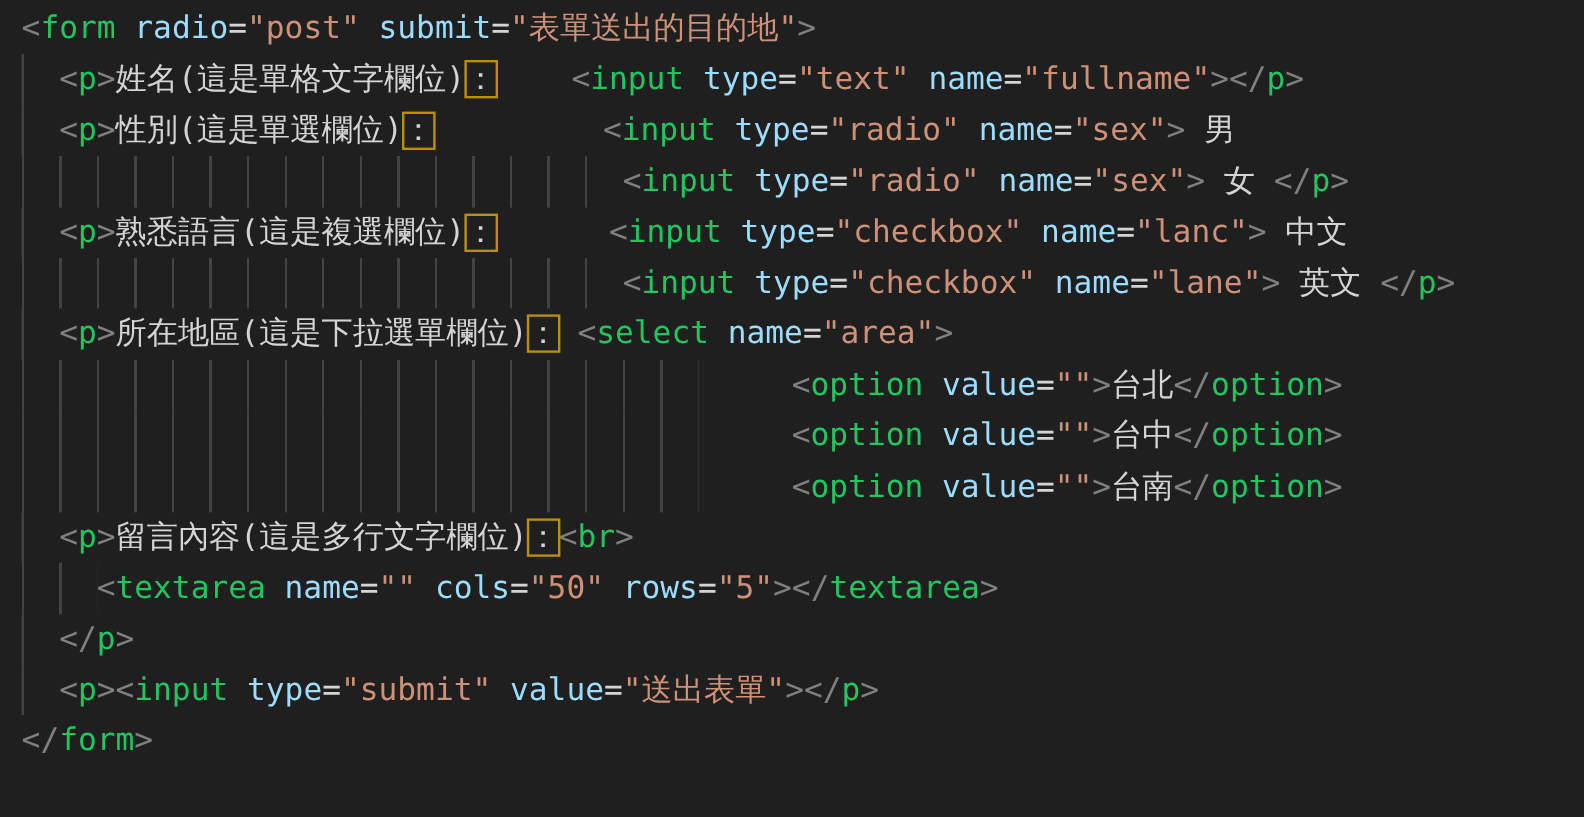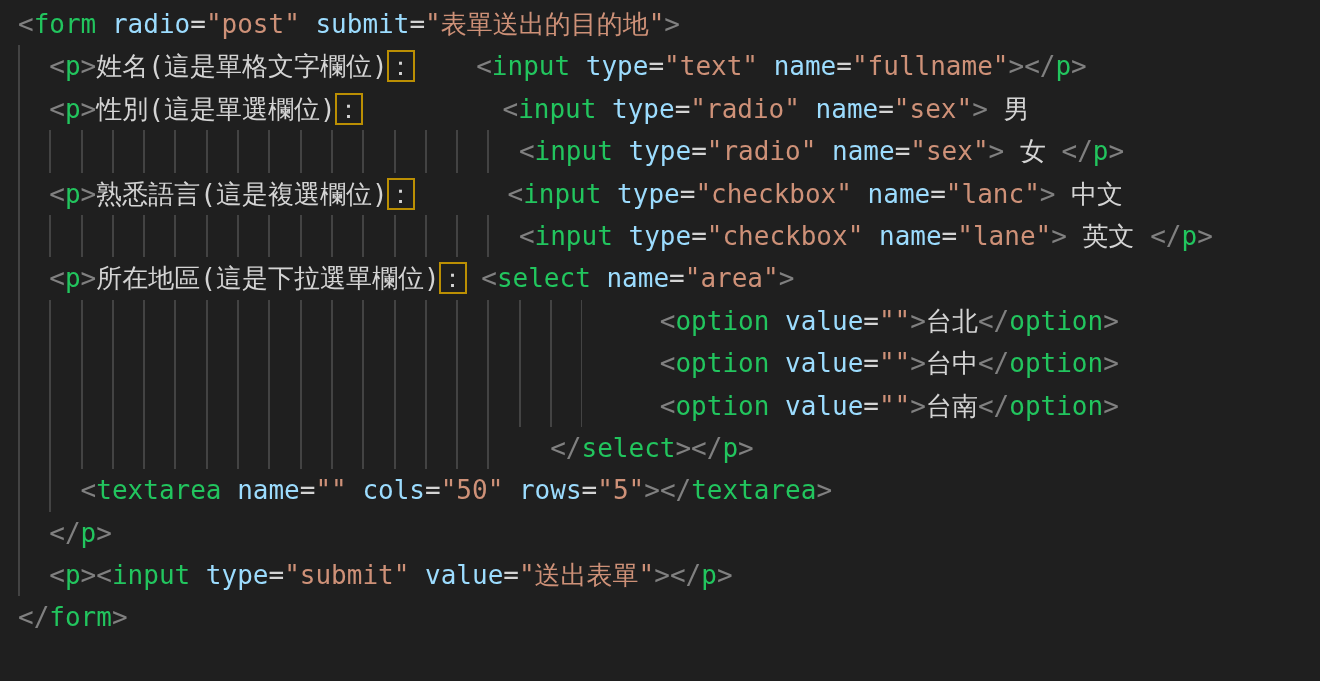--- a/index.html
+++ b/index.html
@@ -40,18 +40,18 @@
     <div class="line"><span class="tk-p">&lt;</span><span class="tk-t">form</span><span class="tk-x"> </span><span class="tk-a">radio</span><span class="tk-e">=</span><span class="tk-s">"post"</span><span class="tk-x"> </span><span class="tk-a">submit</span><span class="tk-e">=</span><span class="tk-s">"表單送出的目的地"</span><span class="tk-p">&gt;</span></div>
     <div class="line"><span class="tk-g1" style="width: 2ch;"></span><span class="tk-p">&lt;</span><span class="tk-t">p</span><span class="tk-p">&gt;</span><span class="tk-x">姓名(這是單格文字欄位)</span><span class="tk-b">：</span><span class="tk-x">    </span><span class="tk-p">&lt;</span><span class="tk-t">input</span><span class="tk-x"> </span><span class="tk-a">type</span><span class="tk-e">=</span><span class="tk-s">"text"</span><span class="tk-x"> </span><span class="tk-a">name</span><span class="tk-e">=</span><span class="tk-s">"fullname"</span><span class="tk-p">&gt;</span><span class="tk-p">&lt;/</span><span class="tk-t">p</span><span class="tk-p">&gt;</span></div>
     <div class="line"><span class="tk-g1" style="width: 2ch;"></span><span class="tk-p">&lt;</span><span class="tk-t">p</span><span class="tk-p">&gt;</span><span class="tk-x">性別(這是單選欄位)</span><span class="tk-b">：</span><span class="tk-x">         </span><span class="tk-p">&lt;</span><span class="tk-t">input</span><span class="tk-x"> </span><span class="tk-a">type</span><span class="tk-e">=</span><span class="tk-s">"radio"</span><span class="tk-x"> </span><span class="tk-a">name</span><span class="tk-e">=</span><span class="tk-s">"sex"</span><span class="tk-p">&gt;</span><span class="tk-x"> 男</span></div>
     <div class="line"><span class="tk-g" style="width: 32ch;"></span><span class="tk-p">&lt;</span><span class="tk-t">input</span><span class="tk-x"> </span><span class="tk-a">type</span><span class="tk-e">=</span><span class="tk-s">"radio"</span><span class="tk-x"> </span><span class="tk-a">name</span><span class="tk-e">=</span><span class="tk-s">"sex"</span><span class="tk-p">&gt;</span><span class="tk-x"> 女 </span><span class="tk-p">&lt;/</span><span class="tk-t">p</span><span class="tk-p">&gt;</span></div>
     <div class="line"><span class="tk-g1" style="width: 2ch;"></span><span class="tk-p">&lt;</span><span class="tk-t">p</span><span class="tk-p">&gt;</span><span class="tk-x">熟悉語言(這是複選欄位)</span><span class="tk-b">：</span><span class="tk-x">      </span><span class="tk-p">&lt;</span><span class="tk-t">input</span><span class="tk-x"> </span><span class="tk-a">type</span><span class="tk-e">=</span><span class="tk-s">"checkbox"</span><span class="tk-x"> </span><span class="tk-a">name</span><span class="tk-e">=</span><span class="tk-s">"lanc"</span><span class="tk-p">&gt;</span><span class="tk-x"> 中文</span></div>
     <div class="line"><span class="tk-g" style="width: 32ch;"></span><span class="tk-p">&lt;</span><span class="tk-t">input</span><span class="tk-x"> </span><span class="tk-a">type</span><span class="tk-e">=</span><span class="tk-s">"checkbox"</span><span class="tk-x"> </span><span class="tk-a">name</span><span class="tk-e">=</span><span class="tk-s">"lane"</span><span class="tk-p">&gt;</span><span class="tk-x"> 英文 </span><span class="tk-p">&lt;/</span><span class="tk-t">p</span><span class="tk-p">&gt;</span></div>
     <div class="line"><span class="tk-g1" style="width: 2ch;"></span><span class="tk-p">&lt;</span><span class="tk-t">p</span><span class="tk-p">&gt;</span><span class="tk-x">所在地區(這是下拉選單欄位)</span><span class="tk-b">：</span><span class="tk-x"> </span><span class="tk-p">&lt;</span><span class="tk-t">select</span><span class="tk-x"> </span><span class="tk-a">name</span><span class="tk-e">=</span><span class="tk-s">"area"</span><span class="tk-p">&gt;</span></div>
     <div class="line"><span class="tk-g" style="width: 36ch;"></span><span class="tk-x">     </span><span class="tk-p">&lt;</span><span class="tk-t">option</span><span class="tk-x"> </span><span class="tk-a">value</span><span class="tk-e">=</span><span class="tk-s">""</span><span class="tk-p">&gt;</span><span class="tk-x">台北</span><span class="tk-p">&lt;/</span><span class="tk-t">option</span><span class="tk-p">&gt;</span></div>
     <div class="line"><span class="tk-g" style="width: 36ch;"></span><span class="tk-x">     </span><span class="tk-p">&lt;</span><span class="tk-t">option</span><span class="tk-x"> </span><span class="tk-a">value</span><span class="tk-e">=</span><span class="tk-s">""</span><span class="tk-p">&gt;</span><span class="tk-x">台中</span><span class="tk-p">&lt;/</span><span class="tk-t">option</span><span class="tk-p">&gt;</span></div>
     <div class="line"><span class="tk-g" style="width: 36ch;"></span><span class="tk-x">     </span><span class="tk-p">&lt;</span><span class="tk-t">option</span><span class="tk-x"> </span><span class="tk-a">value</span><span class="tk-e">=</span><span class="tk-s">""</span><span class="tk-p">&gt;</span><span class="tk-x">台南</span><span class="tk-p">&lt;/</span><span class="tk-t">option</span><span class="tk-p">&gt;</span></div>
-    <div class="line"><span class="tk-g" style="width: 32ch;"></span><span class="tk-x">  </span><span class="tk-p">&lt;/</span><span class="tk-t">select</span><span class="tk-p">&gt;</span><span class="tk-p">&lt;/</span><span class="tk-t">p</span><span class="tk-p">&gt;</span></div>
+    <div class="line"><span class="tk-g1" style="width: 2ch;"></span><span class="tk-p">&lt;</span><span class="tk-t">p</span><span class="tk-p">&gt;</span><span class="tk-x">留言內容(這是多行文字欄位)</span><span class="tk-b">：</span><span class="tk-p">&lt;</span><span class="tk-t">br</span><span class="tk-p">&gt;</span></div>
     <div class="line"><span class="tk-g" style="width: 4ch;"></span><span class="tk-p">&lt;</span><span class="tk-t">textarea</span><span class="tk-x"> </span><span class="tk-a">name</span><span class="tk-e">=</span><span class="tk-s">""</span><span class="tk-x"> </span><span class="tk-a">cols</span><span class="tk-e">=</span><span class="tk-s">"50"</span><span class="tk-x"> </span><span class="tk-a">rows</span><span class="tk-e">=</span><span class="tk-s">"5"</span><span class="tk-p">&gt;</span><span class="tk-p">&lt;/</span><span class="tk-t">textarea</span><span class="tk-p">&gt;</span></div>
     <div class="line"><span class="tk-g1" style="width: 2ch;"></span><span class="tk-p">&lt;/</span><span class="tk-t">p</span><span class="tk-p">&gt;</span></div>
     <div class="line"><span class="tk-g1" style="width: 2ch;"></span><span class="tk-p">&lt;</span><span class="tk-t">p</span><span class="tk-p">&gt;</span><span class="tk-p">&lt;</span><span class="tk-t">input</span><span class="tk-x"> </span><span class="tk-a">type</span><span class="tk-e">=</span><span class="tk-s">"submit"</span><span class="tk-x"> </span><span class="tk-a">value</span><span class="tk-e">=</span><span class="tk-s">"送出表單"</span><span class="tk-p">&gt;</span><span class="tk-p">&lt;/</span><span class="tk-t">p</span><span class="tk-p">&gt;</span></div>
     <div class="line"><span class="tk-p">&lt;/</span><span class="tk-t">form</span><span class="tk-p">&gt;</span></div>
   </div>
 
 </body></html>

